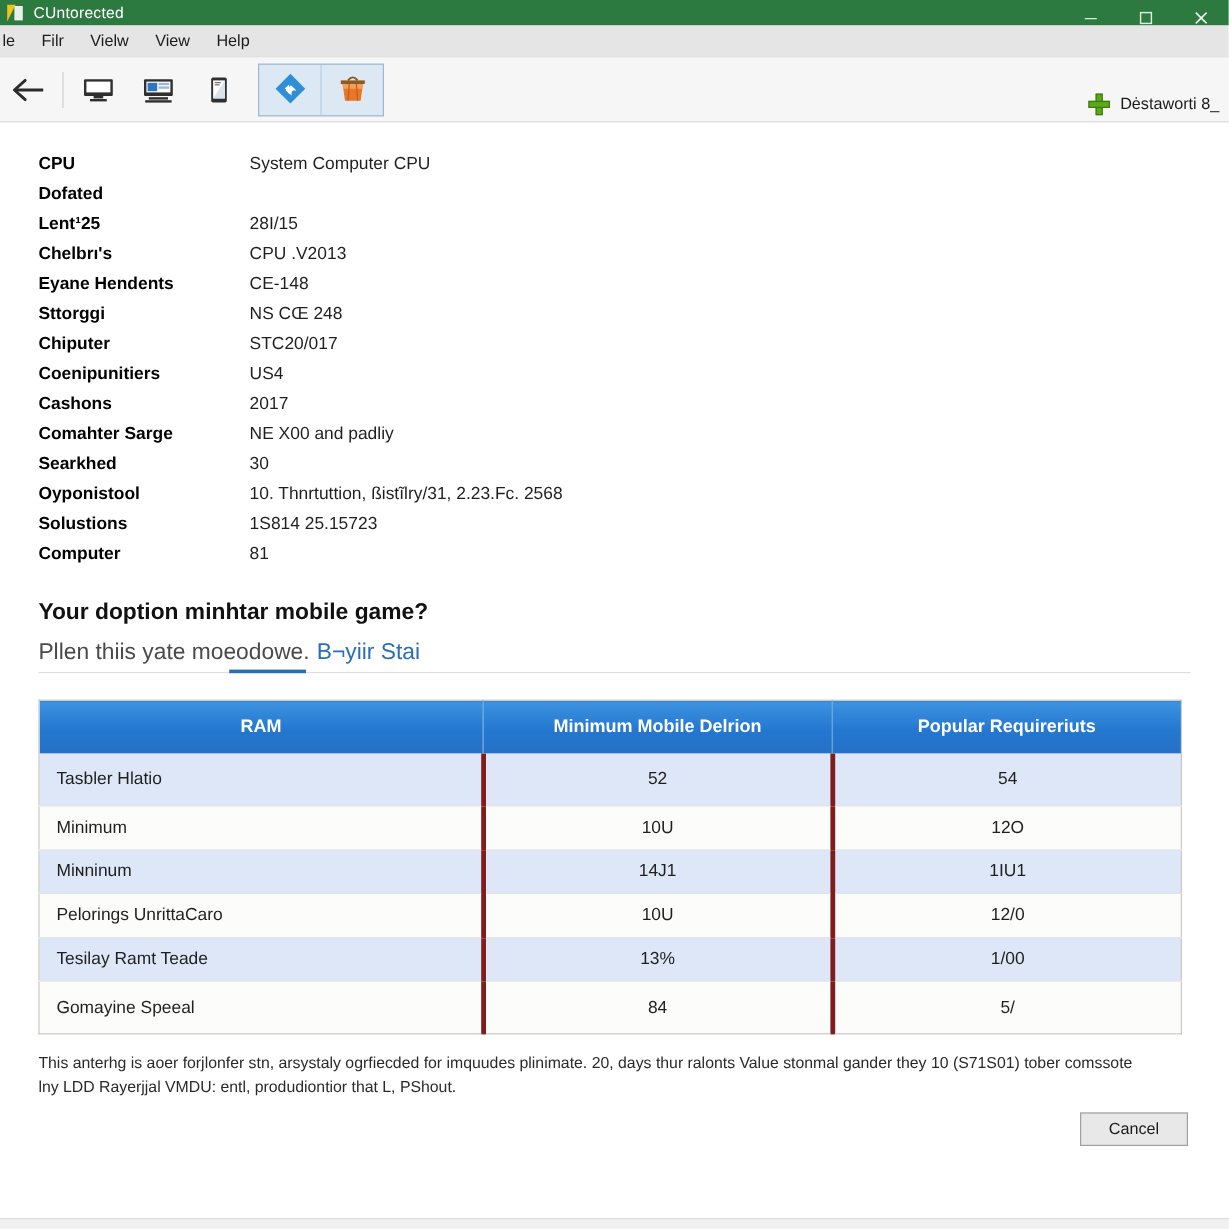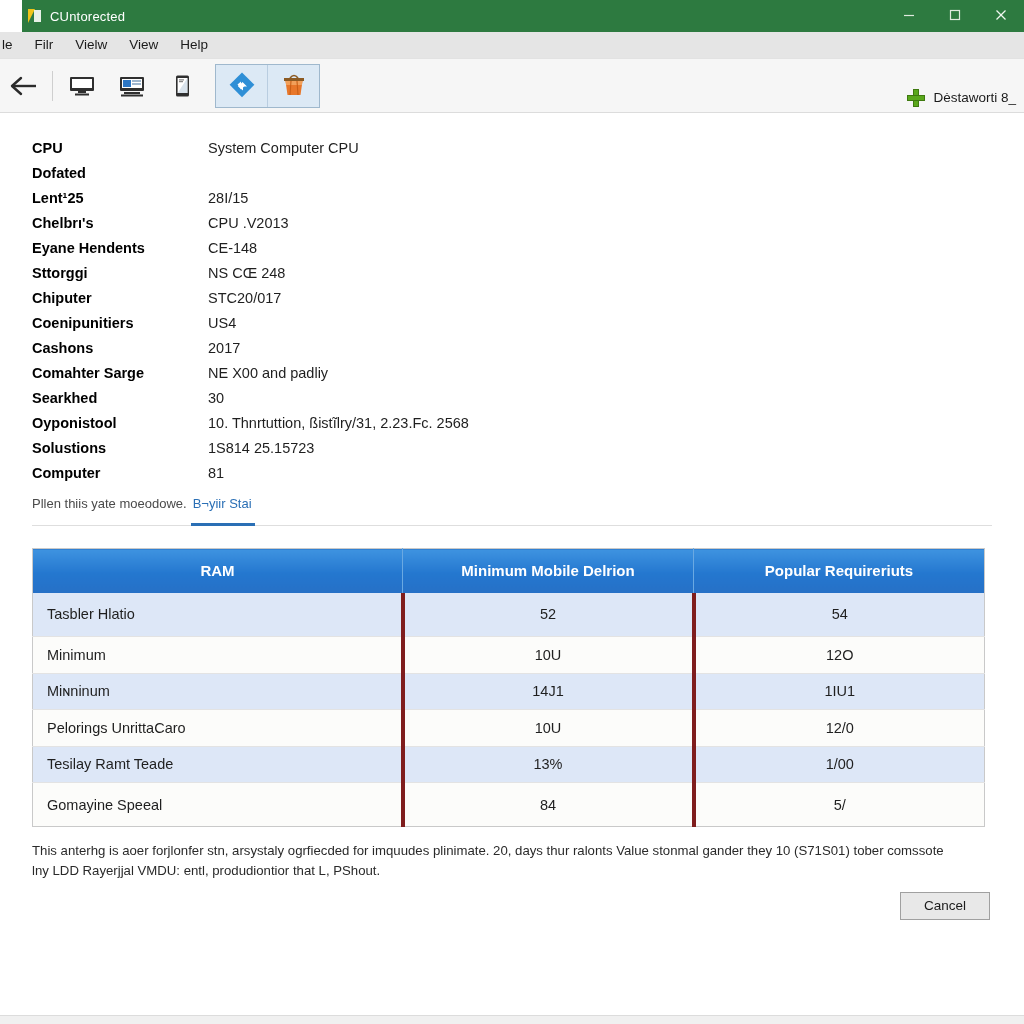--- a/index.html
+++ b/index.html
@@ -10,26 +10,25 @@
     width: 1024px;
     height: 1024px;
     overflow: hidden;
     background: #ffffff;
     font-family: "Liberation Sans", sans-serif;
     -webkit-font-smoothing: antialiased;
   }
 
   
   .titlebar {
-    height: 32px;
+    height: 21px;
     background: #2d7a40;
     display: flex;
     align-items: center;
     position: relative;
-    margin-left: 22px;
   }
   .titlebar-icon {
     width: 14px;
     height: 14px;
     margin-left: 6px;
     margin-right: 8px;
     flex: 0 0 auto;
     position: relative;
   }
   .titlebar-icon .tri {
@@ -179,27 +178,27 @@
 
   
   .section-heading {
     margin-top: 26px;
     font-size: 19px;
     font-weight: bold;
     color: #111111;
   }
   .subtitle-row {
     margin-top: 11px;
-    font-size: 13px;
+    font-size: 19px;
     color: #4a4a4a;
     display: flex;
     align-items: baseline;
     gap: 6px;
     border-bottom: 1px solid #dedede;
-    padding-bottom: 14px;
+    padding-bottom: 5px;
     position: relative;
   }
   .subtitle-link {
     color: #2a6fb5;
     position: relative;
   }
   .tab-underline {
     position: absolute;
     left: 159px;
     bottom: -1px;
@@ -436,20 +435,21 @@
     <div class="spec-row">
       <div class="spec-label">Solustions</div>
       <div class="spec-value">1S814 25.15723</div>
     </div>
     <div class="spec-row">
       <div class="spec-label">Computer</div>
       <div class="spec-value">81</div>
     </div>
   </div>
 
+  <div class="section-heading">Your doption minhtar mobile game?</div>
   <div class="subtitle-row">
     <span>Pllen thiis yate moeodowe.</span>
     <span class="subtitle-link">B¬yiir Stai</span>
     <span class="tab-underline"></span>
   </div>
 
   <table class="req-table">
     <colgroup>
       <col class="col1">
         <col class="col2">

